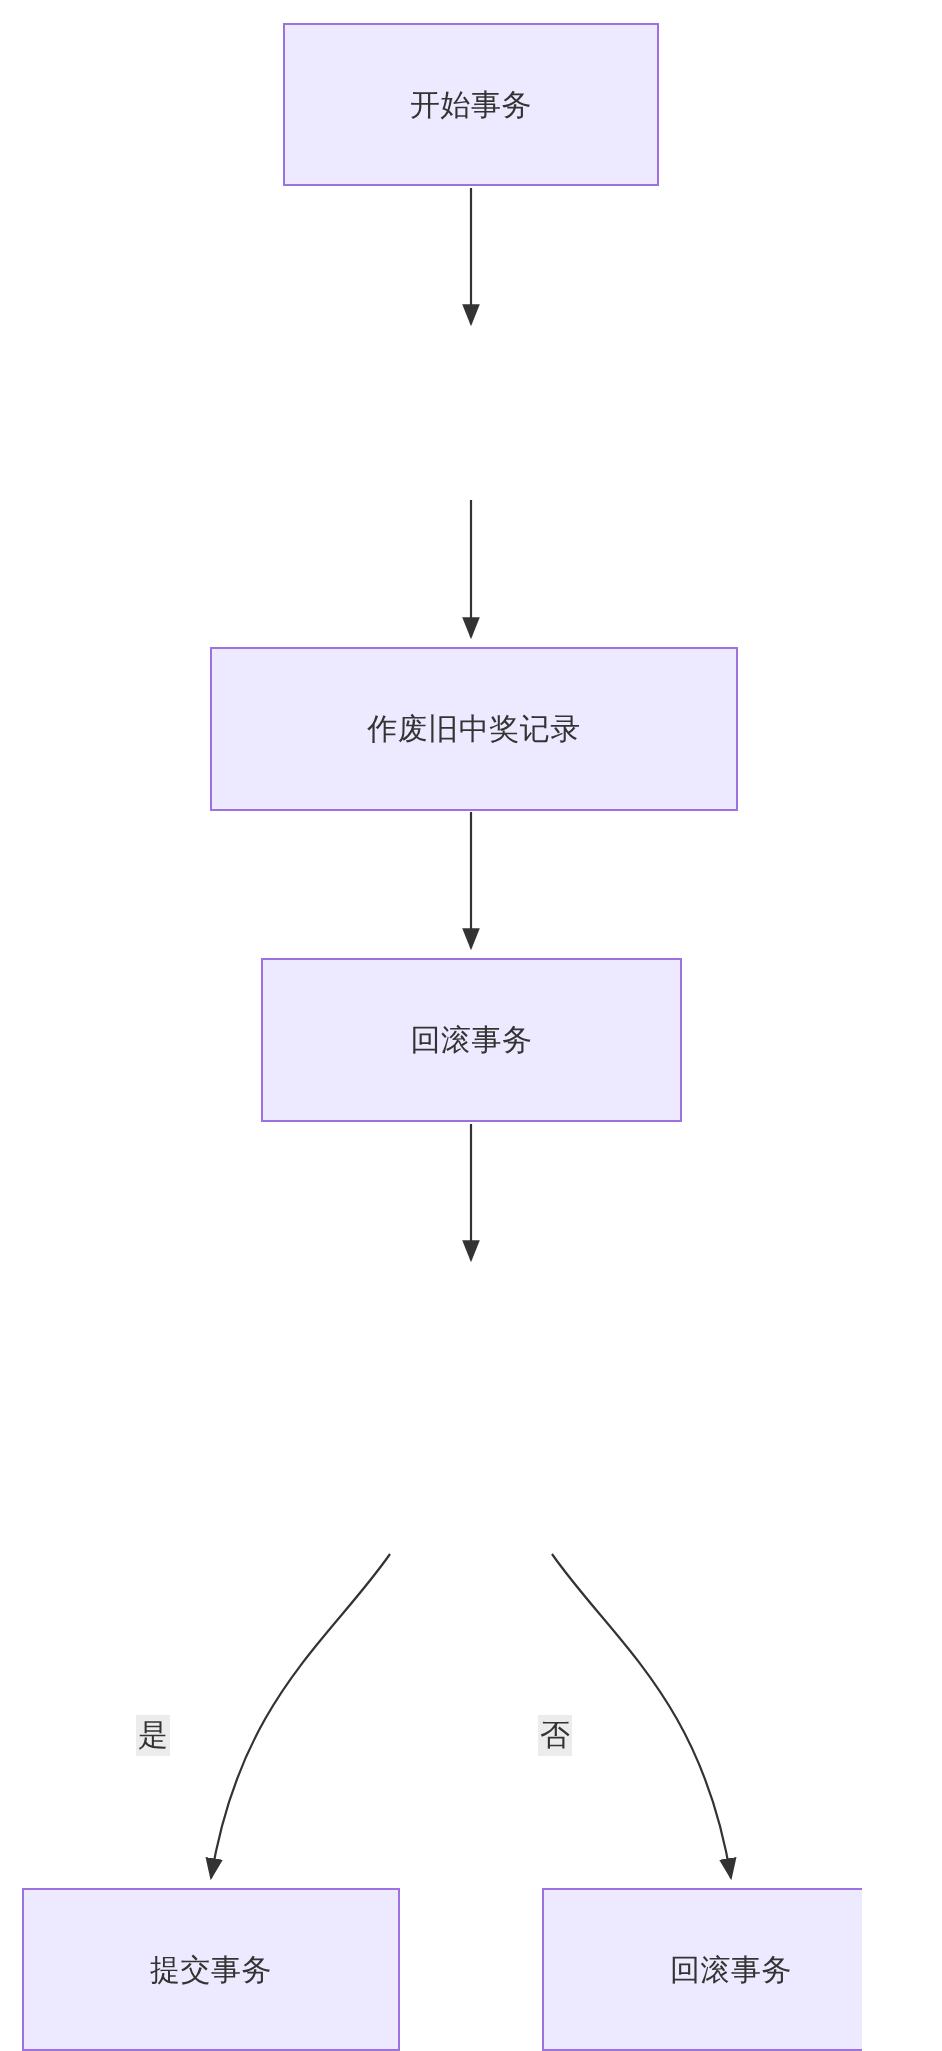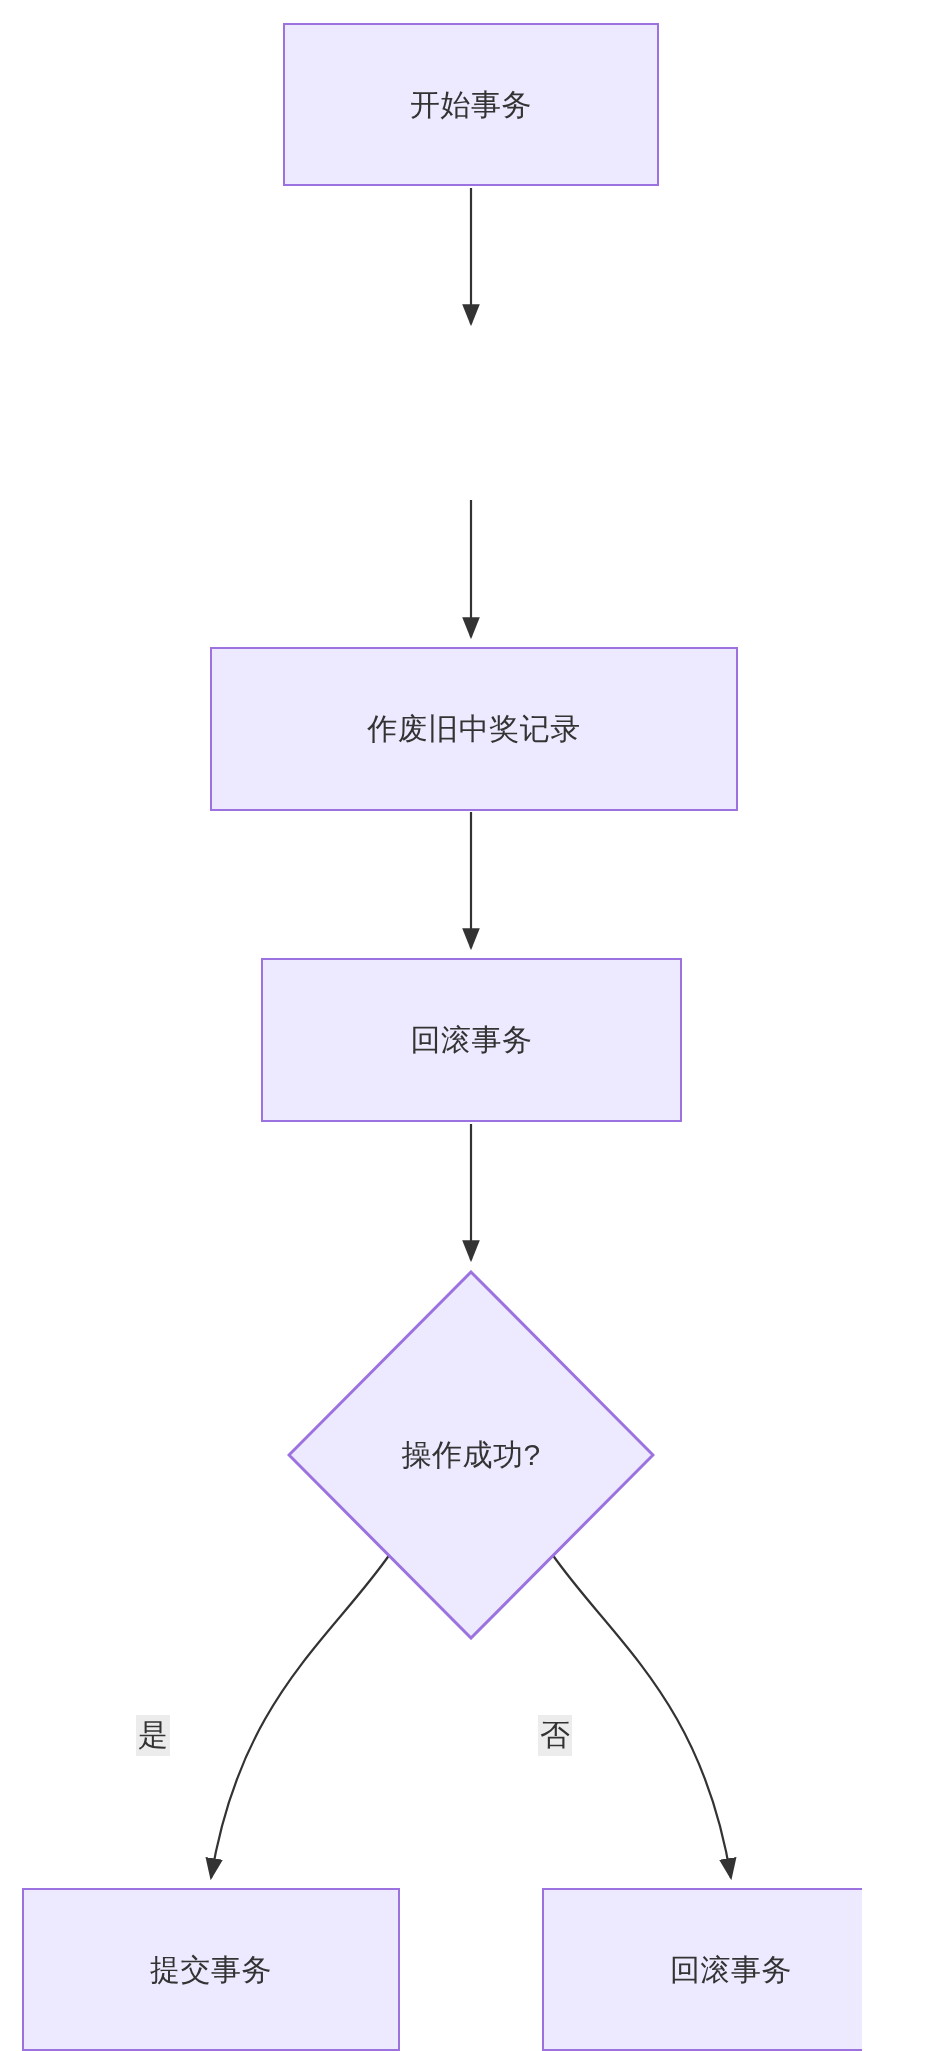--- a/index.html
+++ b/index.html
@@ -107,26 +107,20 @@
 
 
   <div class="node" style="left:210px; top:647px; width:528px; height:164px;">
     <span class="node-label">作废旧中奖记录</span>
   </div>
 
   <div class="node" style="left:261px; top:958px; width:421px; height:164px;">
     <span class="node-label">回滚事务</span>
   </div>
 
-  <div class="diamond-wrap" style="left:287px; top:1270px; width:368px; height:370px;">
-    <svg class="diamond-shape" viewBox="0 0 368 370" preserveAspectRatio="none" xmlns="http://www.w3.org/2000/svg">
-      <polygon points="184,2 366,185 184,368 2,185" fill="#ede9fe" stroke="#9b72e0" stroke-width="3"></polygon>
-    </svg>
-    <span class="diamond-label">操作成功?</span>
-  </div>
 
   <div class="edge-label" style="left:136px; top:1715px;">是</div>
 
   <div class="edge-label" style="left:538px; top:1715px;">否</div>
 
   <div class="node" style="left:542px; top:1888px; width:378px; height:163px;">
     <span class="node-label">回滚事务</span>
   </div>
 
   <div class="node" style="left:22px; top:1888px; width:378px; height:163px;">

